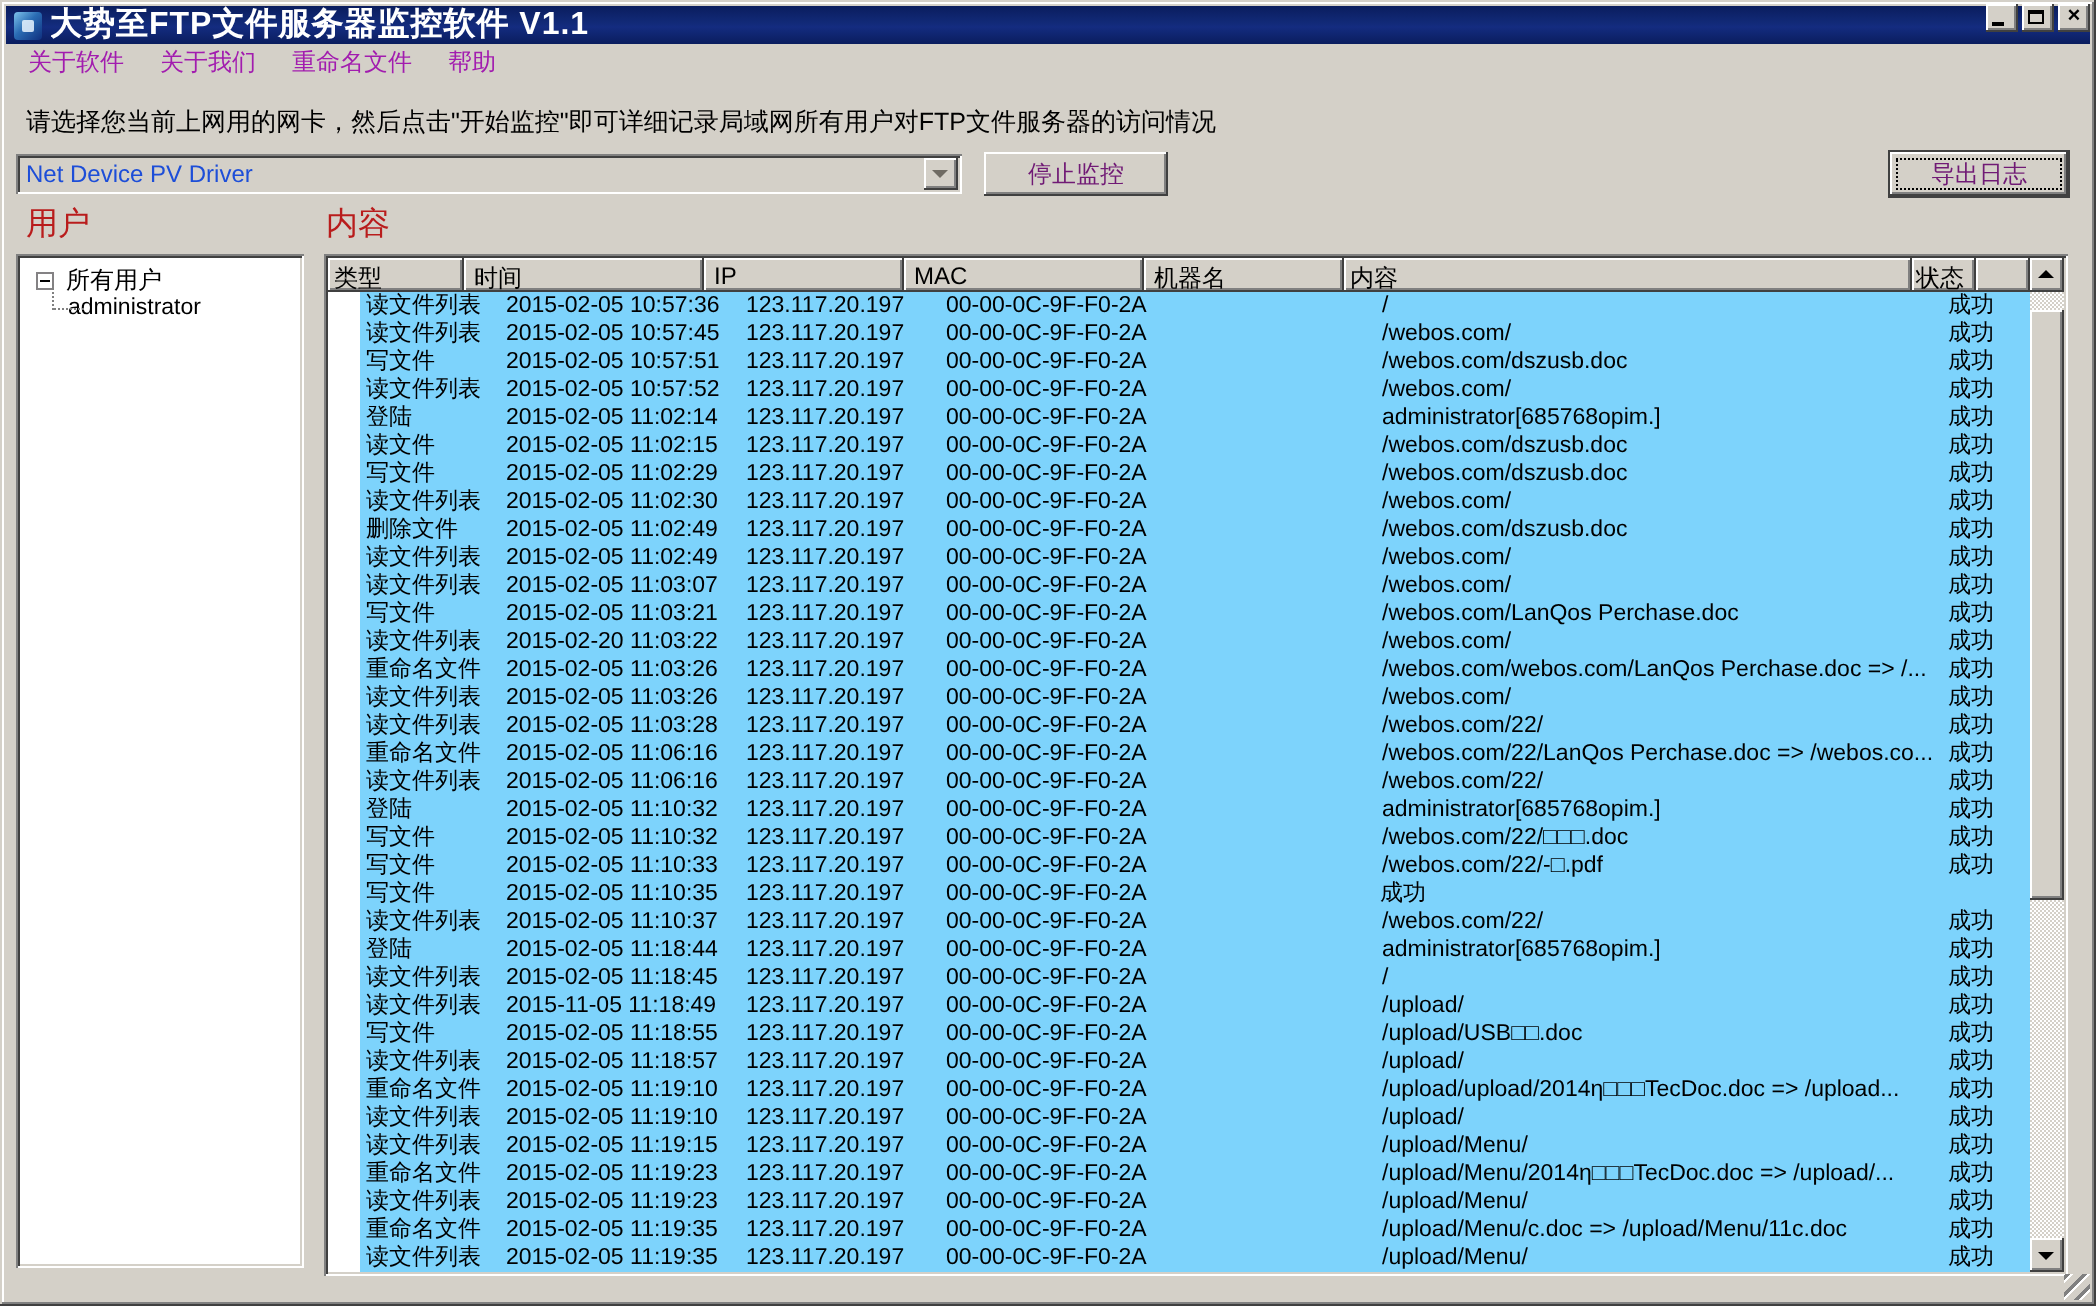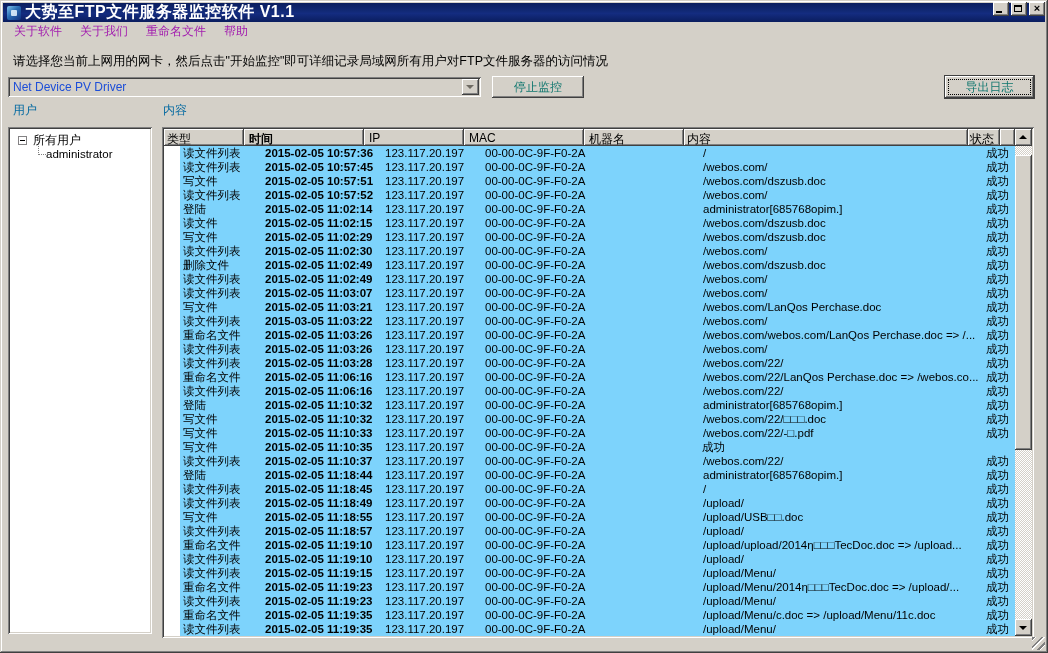--- a/index.html
+++ b/index.html
@@ -29,50 +29,50 @@
   .menu-item { font-size:12px; color:#a21caf; padding:2px 7px; margin-right:4px; white-space:nowrap; }
 
   
   .instruction { position:absolute; left:13px; top:53px; font-size:12.5px; color:#000; white-space:nowrap; }
   .combobox { position:absolute; left:8px; top:77px; width:473px; height:20px; background:#d4d0c8;
     box-shadow: inset 1px 1px #808080, inset -1px -1px #ffffff, inset 2px 2px #404040, inset -2px -2px #d4d0c8; }
   .combobox .value { position:absolute; left:5px; top:3px; font-size:12px; color:#1d4ed8; white-space:nowrap; }
   .combo-arrow-btn { position:absolute; right:2px; top:2px; bottom:2px; width:17px; background:#d4d0c8;
     box-shadow: inset -1px -1px #404040, inset 1px 1px #ffffff, inset -2px -2px #808080; }
   .combo-arrow-btn::after { content:""; position:absolute; left:4px; top:6px; border:4px solid transparent; border-top:4px solid #6f6b63; }
-  .btn { position:absolute; background:#d4d0c8; font-size:12px; color:#0f766e; text-align:center;
+  .btn { position:absolute; background:#d4d0c8; font-size:12px; color:#701a75; text-align:center;
     box-shadow: inset -1px -1px #404040, inset 1px 1px #ffffff, inset -2px -2px #808080, inset 2px 2px #d4d0c8;
     display:flex; align-items:center; justify-content:center; cursor:default; }
   .btn-stop { left:492px; top:76px; width:92px; height:22px; }
   .btn-export { left:945px; top:76px; width:89px; height:22px; outline:1px dotted #000; outline-offset:-4px;
     box-shadow: 0 0 0 1px #404040, inset -1px -1px #404040, inset 1px 1px #ffffff, inset -2px -2px #808080, inset 2px 2px #d4d0c8; }
-  .section-label { position:absolute; font-size:12px; color:#0369a1; }
+  .section-label { position:absolute; font-size:16px; color:#b91c1c; }
   .lbl-users { left:13px; top:102px; }
   .lbl-content { left:163px; top:102px; }
 
   
   .tree-panel { position:absolute; left:8px; top:127px; width:144px; height:507px; background:#ffffff;
     box-shadow: inset 1px 1px #808080, inset -1px -1px #ffffff, inset 2px 2px #404040, inset -2px -2px #d4d0c8; }
   .tree-root { position:absolute; left:10px; top:5px; display:flex; align-items:center; font-size:12px;text-align:right; }
   .expand-box { width:9px; height:9px; border:1px solid #848284; background:#fff; position:relative; margin-right:6px; flex:none; }
   .expand-box::after { content:""; position:absolute; left:1px; top:3px; width:5px; height:1px; background:#000; }
-  .tree-child { position:absolute; left:12px; top:21px; font-size:11.5px; padding-left:26px; }
+  .tree-child { position:absolute; left:0; top:21px; font-size:11.5px; padding-left:26px; }
   .tree-connector { position:absolute; left:18px; top:-6px; width:16px; height:13px;
     border-left:1px dotted #808080; border-bottom:1px dotted #808080; }
 
   
   .table { position:absolute; left:162px; top:127px; width:872px; height:511px; background:#ffffff;
     box-shadow: inset 1px 1px #808080, inset -1px -1px #ffffff, inset 2px 2px #404040, inset -2px -2px #d4d0c8; }
   .thead { position:absolute; left:2px; top:2px; width:851px; height:17px; display:flex; background:#d4d0c8; }
   .th { height:17px; background:#d4d0c8; font-size:12px; color:#000; padding:2px 0 0 5px; white-space:nowrap; overflow:hidden;
     box-shadow: inset -1px -1px #404040, inset 1px 1px #ffffff, inset -2px -2px #808080; }
   .rows { position:absolute; left:18px; top:19px; width:851px; height:490px; overflow:hidden; background:#7dd3fc; }
   .tr { display:flex; height:14px; line-height:14px; }
   .td { font-size:11.5px; color:#000; white-space:nowrap; overflow:hidden; padding-left:5px; flex:none; }
-  .c0 { width:80px; padding-left:3px; } .c1 { width:120px;font-weight:bold; } .c2 { width:100px; } .c3 { width:120px; }
+  .c0 { width:68px; padding-left:3px; } .c1 { width:120px; } .c2 { width:100px; } .c3 { width:120px; }
   .c4 { width:100px; } .c5 { width:284px; padding-left:3px; } .c6 { width:32px; padding-left:2px; } .c7 { width:15px; flex:1; }
 
   
   .scrollbar { position:absolute; top:2px; right:2px; width:17px; height:507px; display:flex; flex-direction:column;
     background-color:#ffffff;
     background-image:
       linear-gradient(45deg,#d4d0c8 25%,transparent 25%,transparent 75%,#d4d0c8 75%),
       linear-gradient(45deg,#d4d0c8 25%,transparent 25%,transparent 75%,#d4d0c8 75%);
     background-size:2px 2px; background-position:0 0,1px 1px; }
   .sb-btn { width:17px; height:17px; flex:none; background:#d4d0c8; position:relative;
@@ -256,21 +256,21 @@
           <span class="td c0">写文件</span>
           <span class="td c1">2015-02-05 11:03:21</span>
           <span class="td c2">123.117.20.197</span>
           <span class="td c3">00-00-0C-9F-F0-2A</span>
           <span class="td c4"></span>
           <span class="td c5">/webos.com/LanQos Perchase.doc</span>
           <span class="td c6">成功</span>
         </div>
         <div class="tr">
           <span class="td c0">读文件列表</span>
-          <span class="td c1">2015-03-05 11:03:22</span>
+          <span class="td c1">2015-02-20 11:03:22</span>
           <span class="td c2">123.117.20.197</span>
           <span class="td c3">00-00-0C-9F-F0-2A</span>
           <span class="td c4"></span>
           <span class="td c5">/webos.com/</span>
           <span class="td c6">成功</span>
         </div>
         <div class="tr">
           <span class="td c0">重命名文件</span>
           <span class="td c1">2015-02-05 11:03:26</span>
           <span class="td c2">123.117.20.197</span>
@@ -372,21 +372,21 @@
           <span class="td c0">读文件列表</span>
           <span class="td c1">2015-02-05 11:18:45</span>
           <span class="td c2">123.117.20.197</span>
           <span class="td c3">00-00-0C-9F-F0-2A</span>
           <span class="td c4"></span>
           <span class="td c5">/</span>
           <span class="td c6">成功</span>
         </div>
         <div class="tr">
           <span class="td c0">读文件列表</span>
-          <span class="td c1">2015-02-05 11:18:49</span>
+          <span class="td c1">2015-11-05 11:18:49</span>
           <span class="td c2">123.117.20.197</span>
           <span class="td c3">00-00-0C-9F-F0-2A</span>
           <span class="td c4"></span>
           <span class="td c5">/upload/</span>
           <span class="td c6">成功</span>
         </div>
         <div class="tr">
           <span class="td c0">写文件</span>
           <span class="td c1">2015-02-05 11:18:55</span>
           <span class="td c2">123.117.20.197</span>

